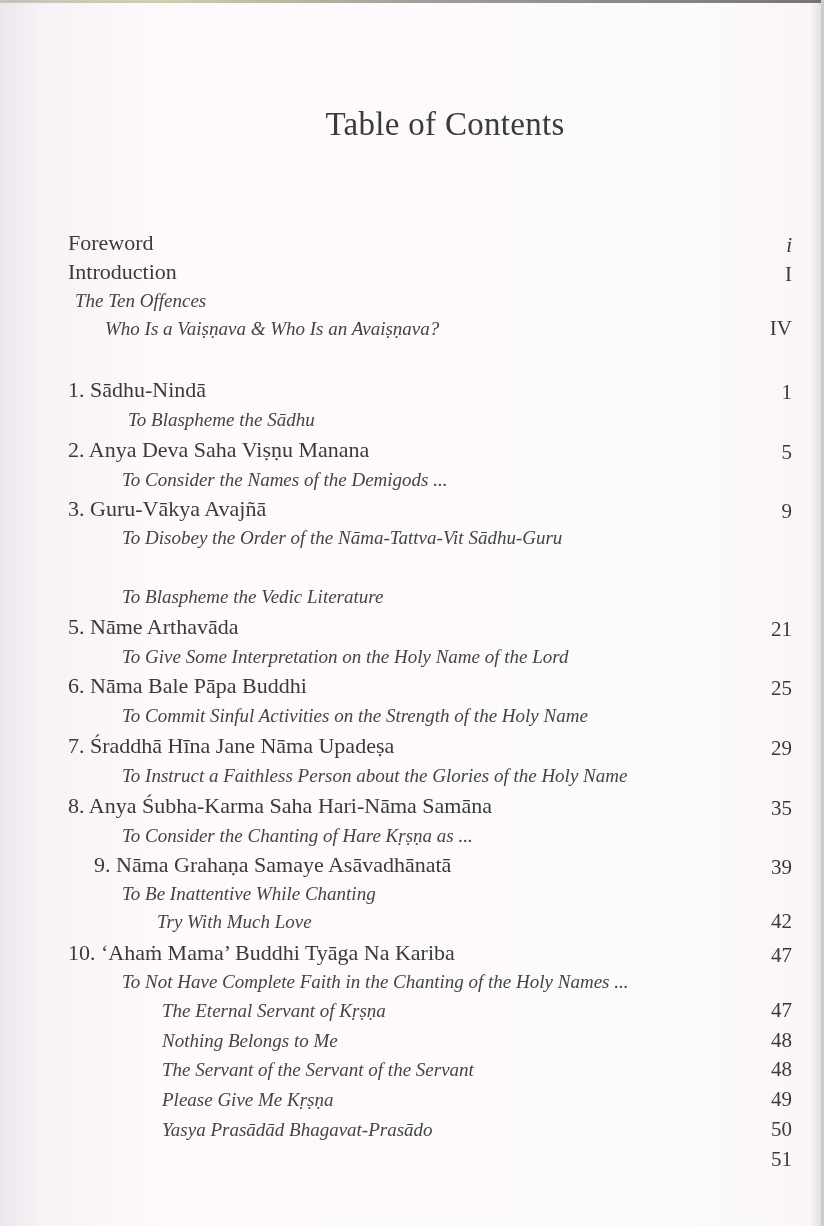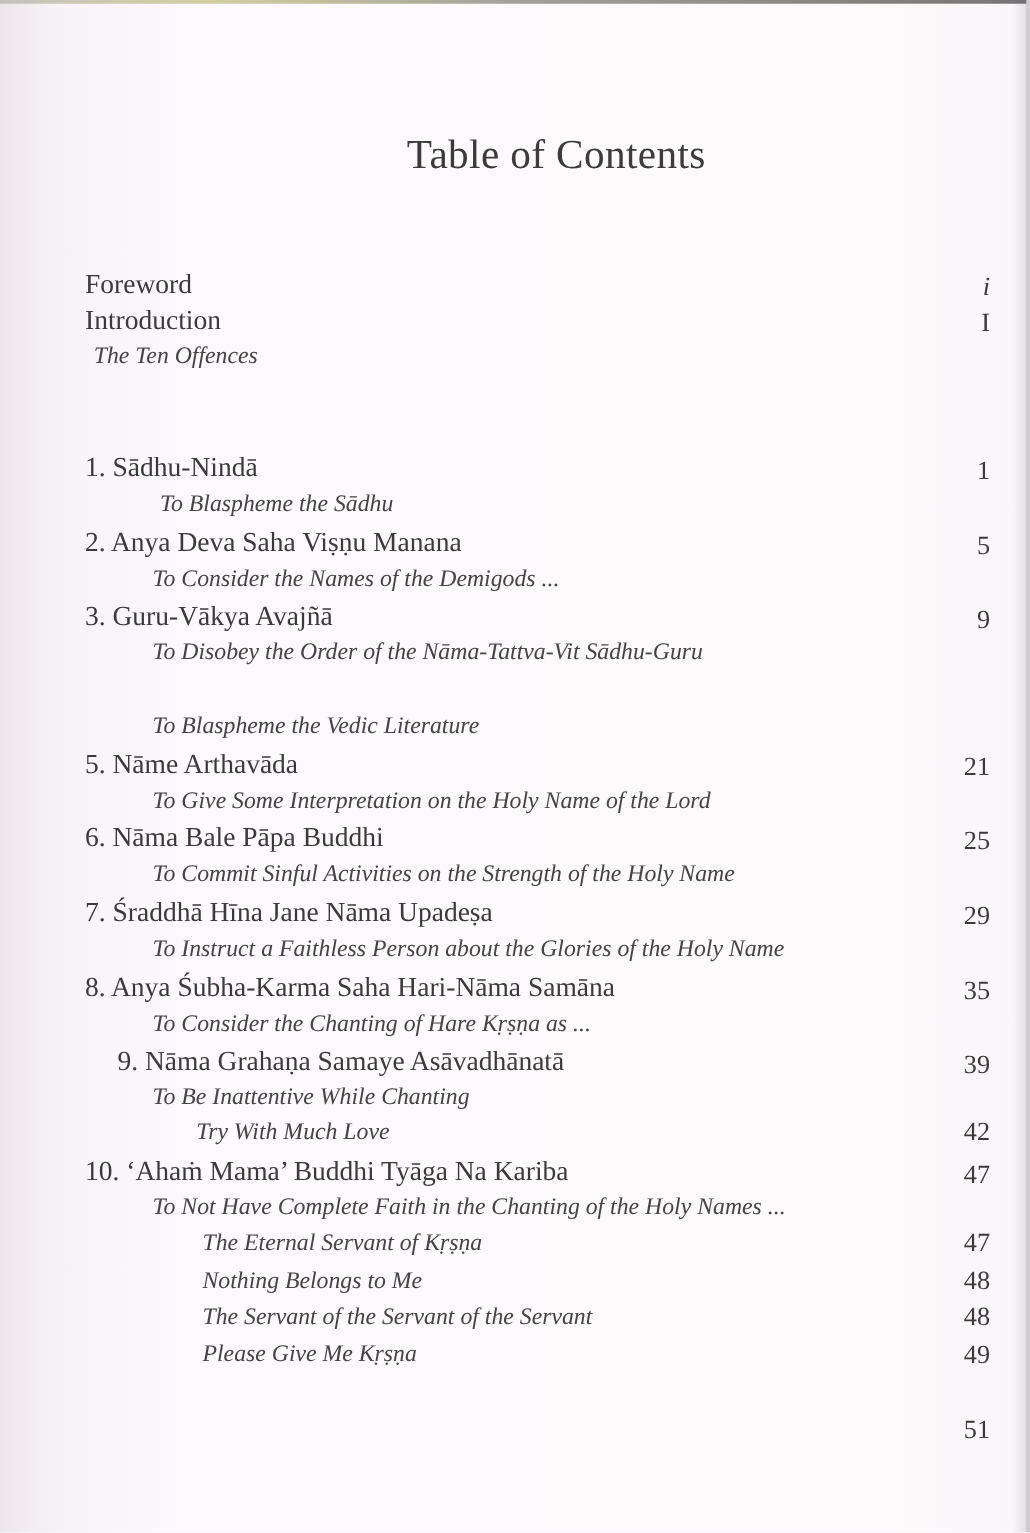--- a/index.html
+++ b/index.html
@@ -40,21 +40,21 @@
       width: 890px;
       top: 84px;
       text-align: center;
       font-size: 33px;
       letter-spacing: 0.3px;
       color: #3b3b3b;
       font-weight: normal;
     }
     .toc {
       position: absolute;
-      left: 0; top: 0;
+      left: 0; top: 16px;
       width: 824px; height: 936px;
     }
     .row {
       position: absolute;
       left: 0;
       width: 824px;
       height: 30px;
     }
     .row .label {
       position: absolute;
@@ -92,20 +92,24 @@
         <span class="page-num" style="font-style: italic; top: 3px;">i</span>
       </div>
       <div class="row lvl-main" style="top: 243px;">
         <span class="label" style="left: 68px;">Introduction</span>
         <span class="page-num" style="top: 3px;">I</span>
       </div>
       <div class="row lvl-sub" style="top: 274px; text-align: center;">
         <span class="label" style="left: 75px;">The Ten Offences</span>
         <span class="page-num" style="top: -2px;"></span>
       </div>
+      <div class="row lvl-sub" style="top: 302px;">
+        <span class="label" style="left: 105px;">Who Is a Vaiṣṇava &amp; Who Is an Avaiṣṇava?</span>
+        <span class="page-num" style="top: -2px;">IV</span>
+      </div>
       <div class="row lvl-main" style="top: 361px;">
         <span class="label" style="left: 68px;">1. Sādhu-Nindā</span>
         <span class="page-num" style="top: 3px;">1</span>
       </div>
       <div class="row lvl-sub" style="top: 393px;">
         <span class="label" style="left: 128px;">To Blaspheme the Sādhu</span>
         <span class="page-num" style="top: -2px;"></span>
       </div>
       <div class="row lvl-main" style="top: 421px;">
         <span class="label" style="left: 68px;">2. Anya Deva Saha Viṣṇu Manana</span>
@@ -188,17 +192,21 @@
         <span class="page-num" style="top: -2px;">48</span>
       </div>
       <div class="row lvl-sub" style="top: 1043px;">
         <span class="label" style="left: 162px;">The Servant of the Servant of the Servant</span>
         <span class="page-num" style="top: -2px;">48</span>
       </div>
       <div class="row lvl-sub" style="top: 1073px;">
         <span class="label" style="left: 162px;">Please Give Me Kṛṣṇa</span>
         <span class="page-num" style="top: -2px;">49</span>
       </div>
+      <div class="row lvl-sub" style="top: 1103px;">
+        <span class="label" style="left: 162px;">Yasya Prasādād Bhagavat-Prasādo</span>
+        <span class="page-num" style="top: -2px;">50</span>
+      </div>
       <div class="row lvl-sub" style="top: 1133px;">
         <span class="page-num" style="top: -2px;">51</span>
       </div>
     </div>
 </div>
 
 </body></html>

